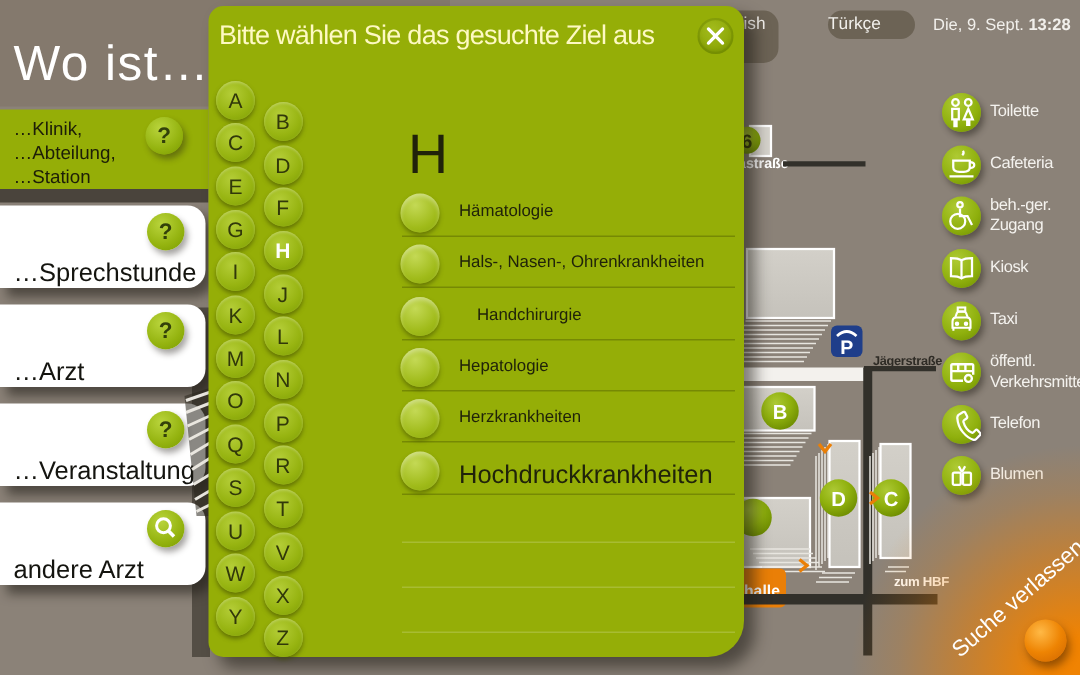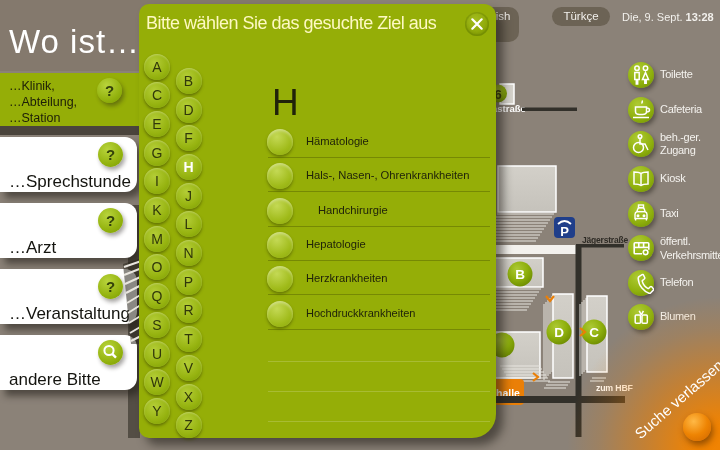--- a/index.html
+++ b/index.html
@@ -137,21 +137,21 @@
     <path d="M546 296 l4 5 l4 -5"></path>
     <path d="M580 328 l5 4 l-5 4"></path>
     <path d="M533 373 l5 4 l-5 4"></path>
   </g>
 </svg>
 
 <div class="abs" style="left:128px;top:205px;width:12px;height:233px;background:rgba(40,36,28,0.55);"></div>
 
 <div class="abs" style="left:464px;top:7px;width:55px;height:35px;background:#6c6355;border-radius:10px;color:#f2f0ec;font-size:11.5px;text-align:center;line-height:19px;">English</div>
 
-<div class="abs" style="left:552px;top:7px;width:58px;height:19px;background:#6c6355;border-radius:10px;color:#f2f0ec;font-size:11.5px;text-align:center;line-height:19px;">Türkçe</div>
+<div class="abs" style="left:552px;top:7px;width:58px;height:19px;background:#6c6355;border-radius:10px;color:#f2f0ec;font-size:11.5px;line-height:19px;">Türkçe</div>
 
 <div class="abs" style="left:622px;top:11px;width:98px;color:#f2f0ec;font-size:11px;white-space:nowrap;">Die, 9. Sept. <b>13:28</b></div>
 
 <div id="sidebar">
     <div class="abs sidecirc" style="left: 628px; top: 62px;"><svg width="26" height="26" viewBox="0 0 26 26">
         <g stroke="#fff" stroke-width="1.5" fill="none">
           <circle cx="9" cy="6.3" r="2.2"></circle>
           <path d="M6.8 10.5 h4.4 v7 h-1.5 v4.5 h-1.4 v-4.5 h-1.5 z"></path>
           <circle cx="17.5" cy="6.3" r="2.2"></circle>
           <path d="M17.5 10.5 l3 7 h-6 z"></path>
@@ -243,21 +243,21 @@
 
 <div class="abs wtext" style="top:304px;">…Veranstaltung</div>
 
 <div class="abs wtab" style="top:335px;"></div>
 
 <div class="abs qcirc lens" style="left:98px;top:340px;"><svg width="25" height="25" viewBox="0 0 25 25">
       <circle cx="11" cy="10.5" r="4.6" stroke="#fff" stroke-width="2" fill="none"></circle>
       <line x1="14.2" y1="13.8" x2="18" y2="17.6" stroke="#fff" stroke-width="2.4"></line>
     </svg></div>
 
-<div class="abs wtext" style="top:370px;">andere Bitte</div>
+<div class="abs wtext" style="top:370px;">andere Arzt</div>
 
 <style>
   .wtab{left:0;width:137px;height:55px;background:#fff;border-radius:0 12px 12px 0;
         box-shadow:5px 6px 7px rgba(30,26,20,0.55);}
   .wtext{left:9px;color:#14140f;font-size:17px;}
   .qcirc{width:25px;height:25px;border-radius:50%;
      background:radial-gradient(circle at 38% 30%, #b9d43c, #94b30f 60%, #799a00);
      box-shadow:2px 3px 4px rgba(30,26,20,0.4);
      color:#33410a;font-size:15px;font-weight:bold;text-align:center;line-height:25px;}
   .sidecirc{width:26px;height:26px;border-radius:50%;
@@ -335,21 +335,21 @@
     <div class="abs" style="left: 267px; top: 197.6px; width: 26px; height: 26px; border-radius: 50%; background: radial-gradient(circle at 38% 30%, rgb(196, 217, 85), rgb(160, 187, 26) 62%, rgb(138, 167, 10)); box-shadow: rgba(60, 70, 0, 0.5) 0px 2px 3px, rgba(255, 255, 255, 0.4) 0px 2px 3px inset;"></div>
     <div class="abs" style="left: 306px; top: 203.6px; color: rgb(32, 35, 10); font-size: 11.2px; margin-left: 12px;">Handchirurgie</div>
     <div class="abs" style="left: 268px; top: 259.9px; width: 222px; height: 1px; background: rgba(60, 70, 0, 0.35);"></div>
     <div class="abs" style="left: 267px; top: 231.9px; width: 26px; height: 26px; border-radius: 50%; background: radial-gradient(circle at 38% 30%, rgb(196, 217, 85), rgb(160, 187, 26) 62%, rgb(138, 167, 10)); box-shadow: rgba(60, 70, 0, 0.5) 0px 2px 3px, rgba(255, 255, 255, 0.4) 0px 2px 3px inset;"></div>
     <div class="abs" style="left: 306px; top: 237.9px; color: rgb(32, 35, 10); font-size: 11.2px;">Hepatologie</div>
     <div class="abs" style="left: 268px; top: 294.2px; width: 222px; height: 1px; background: rgba(60, 70, 0, 0.35);"></div>
     <div class="abs" style="left: 267px; top: 266.2px; width: 26px; height: 26px; border-radius: 50%; background: radial-gradient(circle at 38% 30%, rgb(196, 217, 85), rgb(160, 187, 26) 62%, rgb(138, 167, 10)); box-shadow: rgba(60, 70, 0, 0.5) 0px 2px 3px, rgba(255, 255, 255, 0.4) 0px 2px 3px inset;"></div>
     <div class="abs" style="left: 306px; top: 272.2px; color: rgb(32, 35, 10); font-size: 11.2px;">Herzkrankheiten</div>
     <div class="abs" style="left: 268px; top: 328.5px; width: 222px; height: 1px; background: rgba(60, 70, 0, 0.35);"></div>
     <div class="abs" style="left: 267px; top: 300.5px; width: 26px; height: 26px; border-radius: 50%; background: radial-gradient(circle at 38% 30%, rgb(196, 217, 85), rgb(160, 187, 26) 62%, rgb(138, 167, 10)); box-shadow: rgba(60, 70, 0, 0.5) 0px 2px 3px, rgba(255, 255, 255, 0.4) 0px 2px 3px inset;"></div>
-    <div class="abs" style="left: 306px; top: 306.5px; color: rgb(32, 35, 10); font-size: 11px;">Hochdruckkrankheiten</div>
+    <div class="abs" style="left: 306px; top: 306.5px; color: rgb(32, 35, 10); font-size: 17px;">Hochdruckkrankheiten</div>
     <div class="abs" style="left: 268px; top: 361px; width: 222px; height: 1px; background: rgba(255, 255, 255, 0.18);"></div>
     <div class="abs" style="left: 268px; top: 391px; width: 222px; height: 1px; background: rgba(255, 255, 255, 0.18);"></div>
     <div class="abs" style="left: 268px; top: 421px; width: 222px; height: 1px; background: rgba(255, 255, 255, 0.18);"></div>
   </div>
 
 <div class="abs" style="left:548px;top:278px;width:172px;height:172px;
   background:radial-gradient(circle at 100% 100%, rgba(242,131,0,0.98) 10%, rgba(238,127,0,0.55) 32%, rgba(236,126,0,0.18) 50%, rgba(236,126,0,0) 63%);"></div>
 
 <div class="abs" style="left:637px;top:427px;width:120px;transform:rotate(-41deg);transform-origin:0 50%;
      color:#fff;font-size:15px;">Suche verlassen</div>

